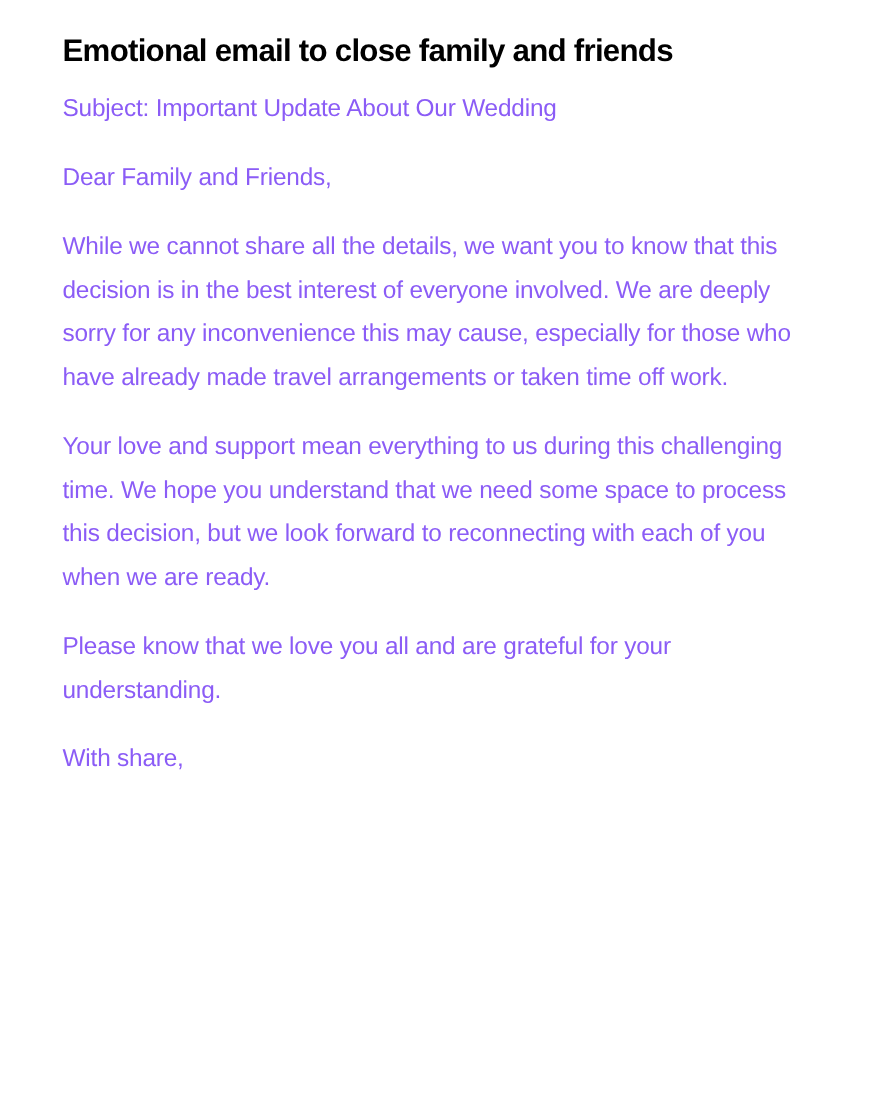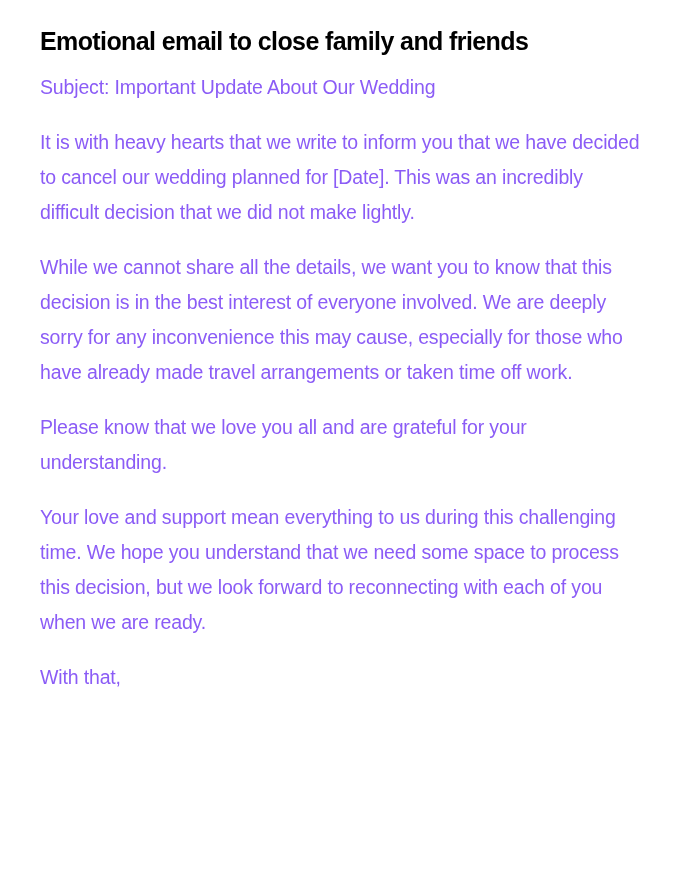--- a/index.html
+++ b/index.html
@@ -9,21 +9,21 @@
     }
     body {
       width: 700px;
       height: 887px;
       overflow: hidden;
       font-family: "Liberation Sans", sans-serif;
       color: #1a1a1a;
     }
     .doc {
       position: relative;
-      padding: 24px 40px 0 40px;
+      padding: 24px 40px 0 50px;
     }
     .title {
       font-family: "Liberation Sans", sans-serif;
       font-weight: bold;
       font-size: 25px;
       letter-spacing: -0.6px;
       line-height: 34px;
       margin: 0 0 12px 0;
       color: #000000;
     }
@@ -36,18 +36,18 @@
       color: #8b5cf6;
     }
     .subject { margin-bottom: 20px; }
   </style>
 </head>
 <body>
 
 <div class="doc">
   <h1 class="title">Emotional email to close family and friends</h1>
   <p class="para subject">Subject: Important Update About Our Wedding</p>
-  <p class="para">It is with heavy hearts that we write to inform you that we have decided to cancel our wedding planned for [Date]. This was an incredibly difficult decision that we did not make lightly.</p>
+  <p class="para">Dear Family and Friends,</p>
   <p class="para">While we cannot share all the details, we want you to know that this decision is in the best interest of everyone involved. We are deeply sorry for any inconvenience this may cause, especially for those who have already made travel arrangements or taken time off work.</p>
+  <p class="para">Your love and support mean everything to us during this challenging time. We hope you understand that we need some space to process this decision, but we look forward to reconnecting with each of you when we are ready.</p>
   <p class="para">Please know that we love you all and are grateful for your understanding.</p>
-  <p class="para">Your love and support mean everything to us during this challenging time. We hope you understand that we need some space to process this decision, but we look forward to reconnecting with each of you when we are ready.</p>
-  <p class="para">With that,</p>
+  <p class="para">With share,</p>
 </div>
 
 </body></html>

